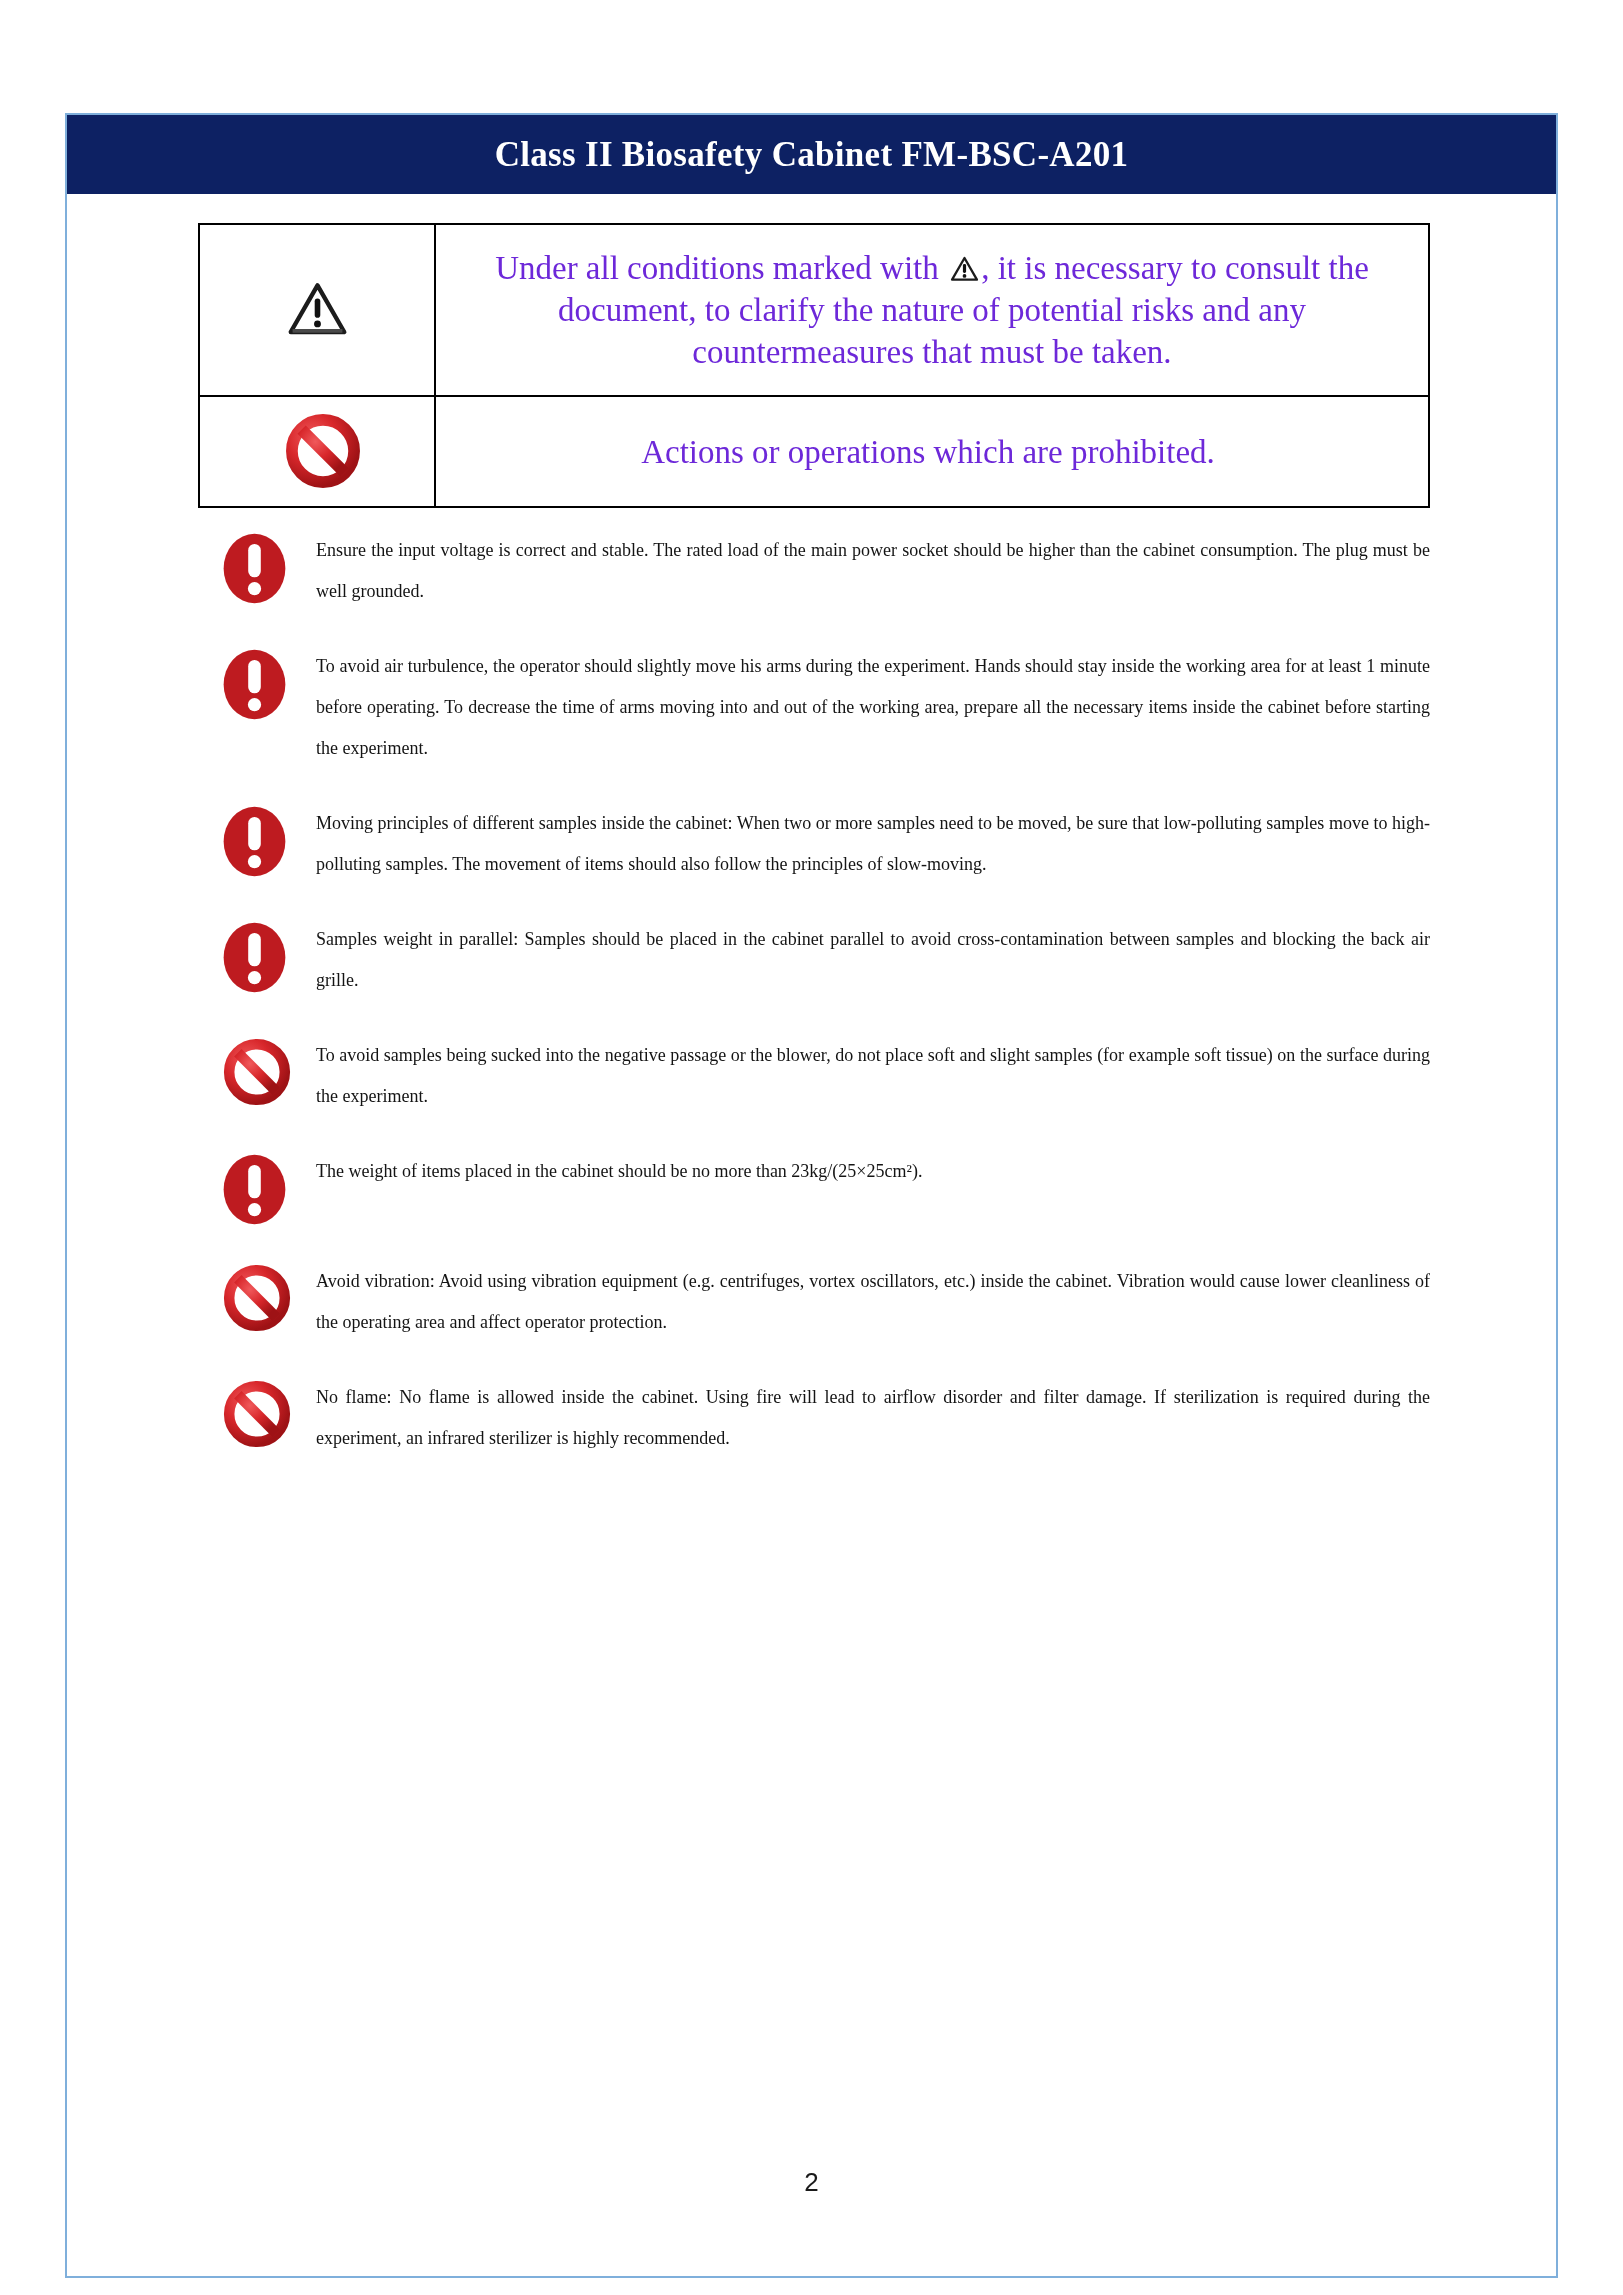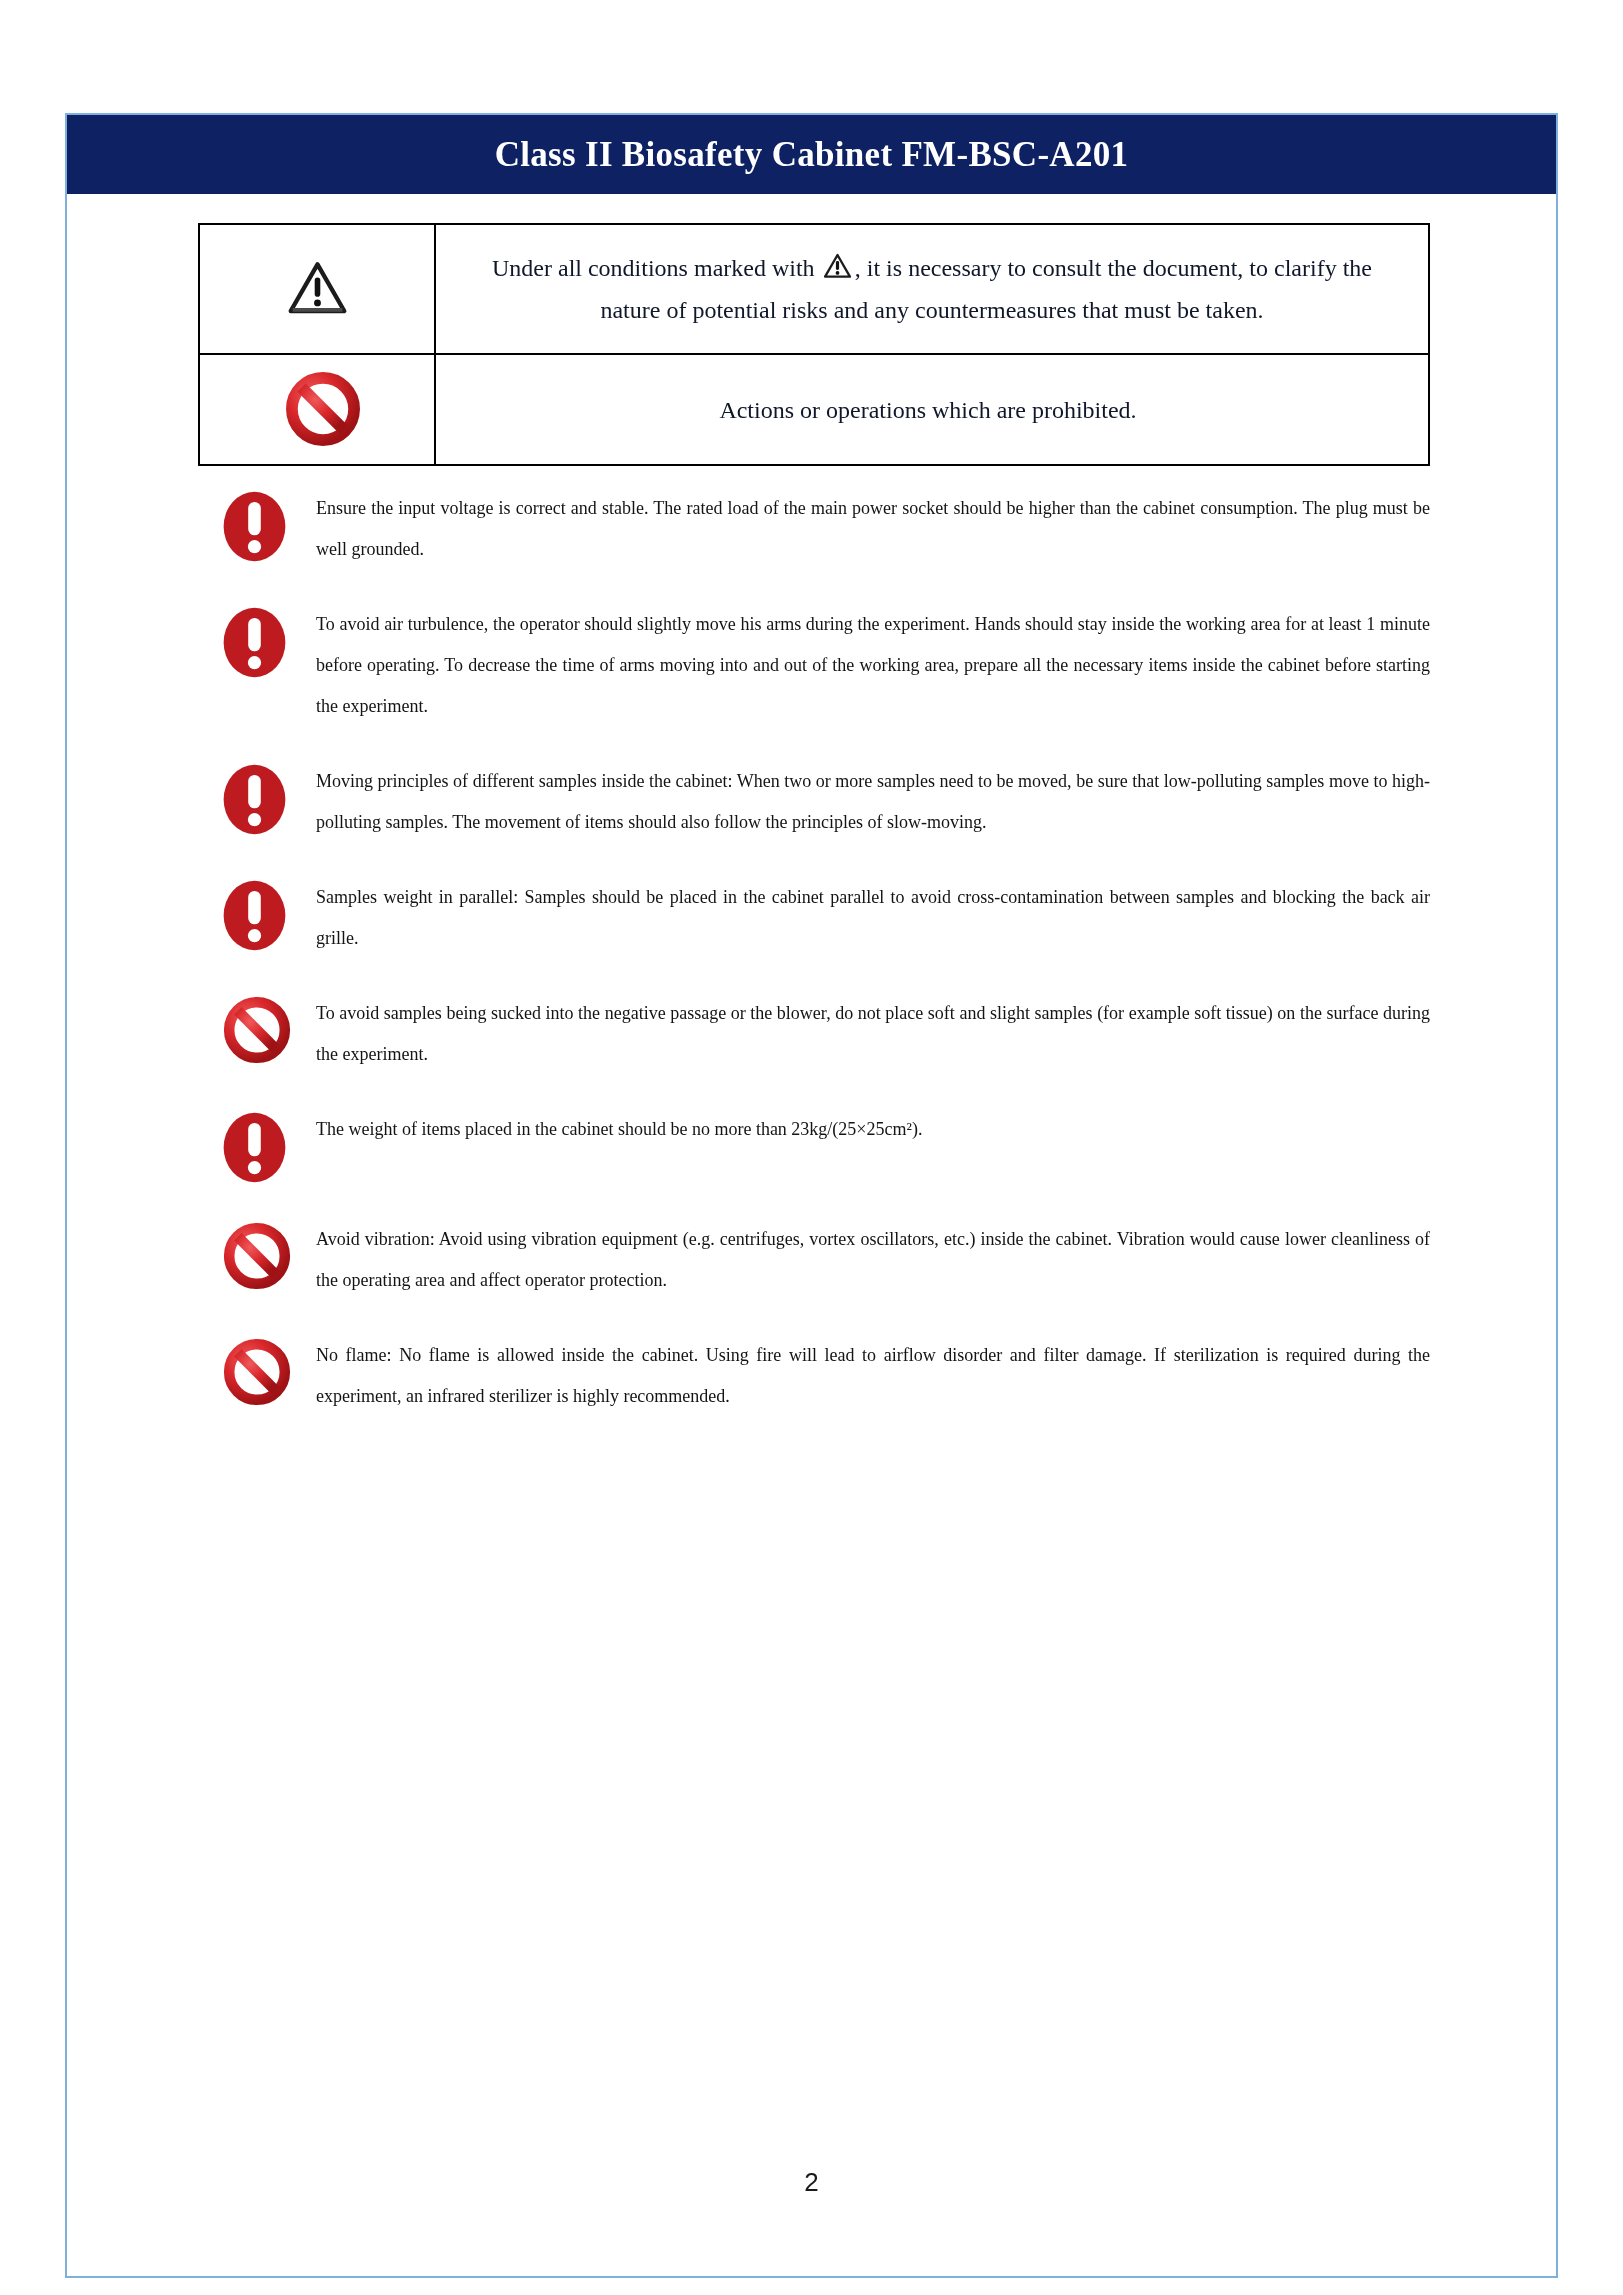--- a/index.html
+++ b/index.html
@@ -63,23 +63,23 @@
   table.legend { border-width: 2.6px; }
   td.icon-cell {
     width: 236px;
     text-align: center;
     vertical-align: middle;
     padding: 15.7px 6.5px;
   }
   td.text-cell {
     text-align: center;
     vertical-align: middle;
-    font-size: 24px;
+    font-size: 33px;
     line-height: 42px;
-    color: #0f172a;
+    color: #6d28d9;
     padding: 17px 26px;
   }
   tr.legend-row-tall td.text-cell { padding: 22px 26px; }
   tr.legend-row-mid td { height: 101px; padding-left: 18px; }
   tr.legend-row-low td { height: 107px; }
 
   .inline-tri {
     vertical-align: -2.6px;
     margin: 0 2.6px;
   }

